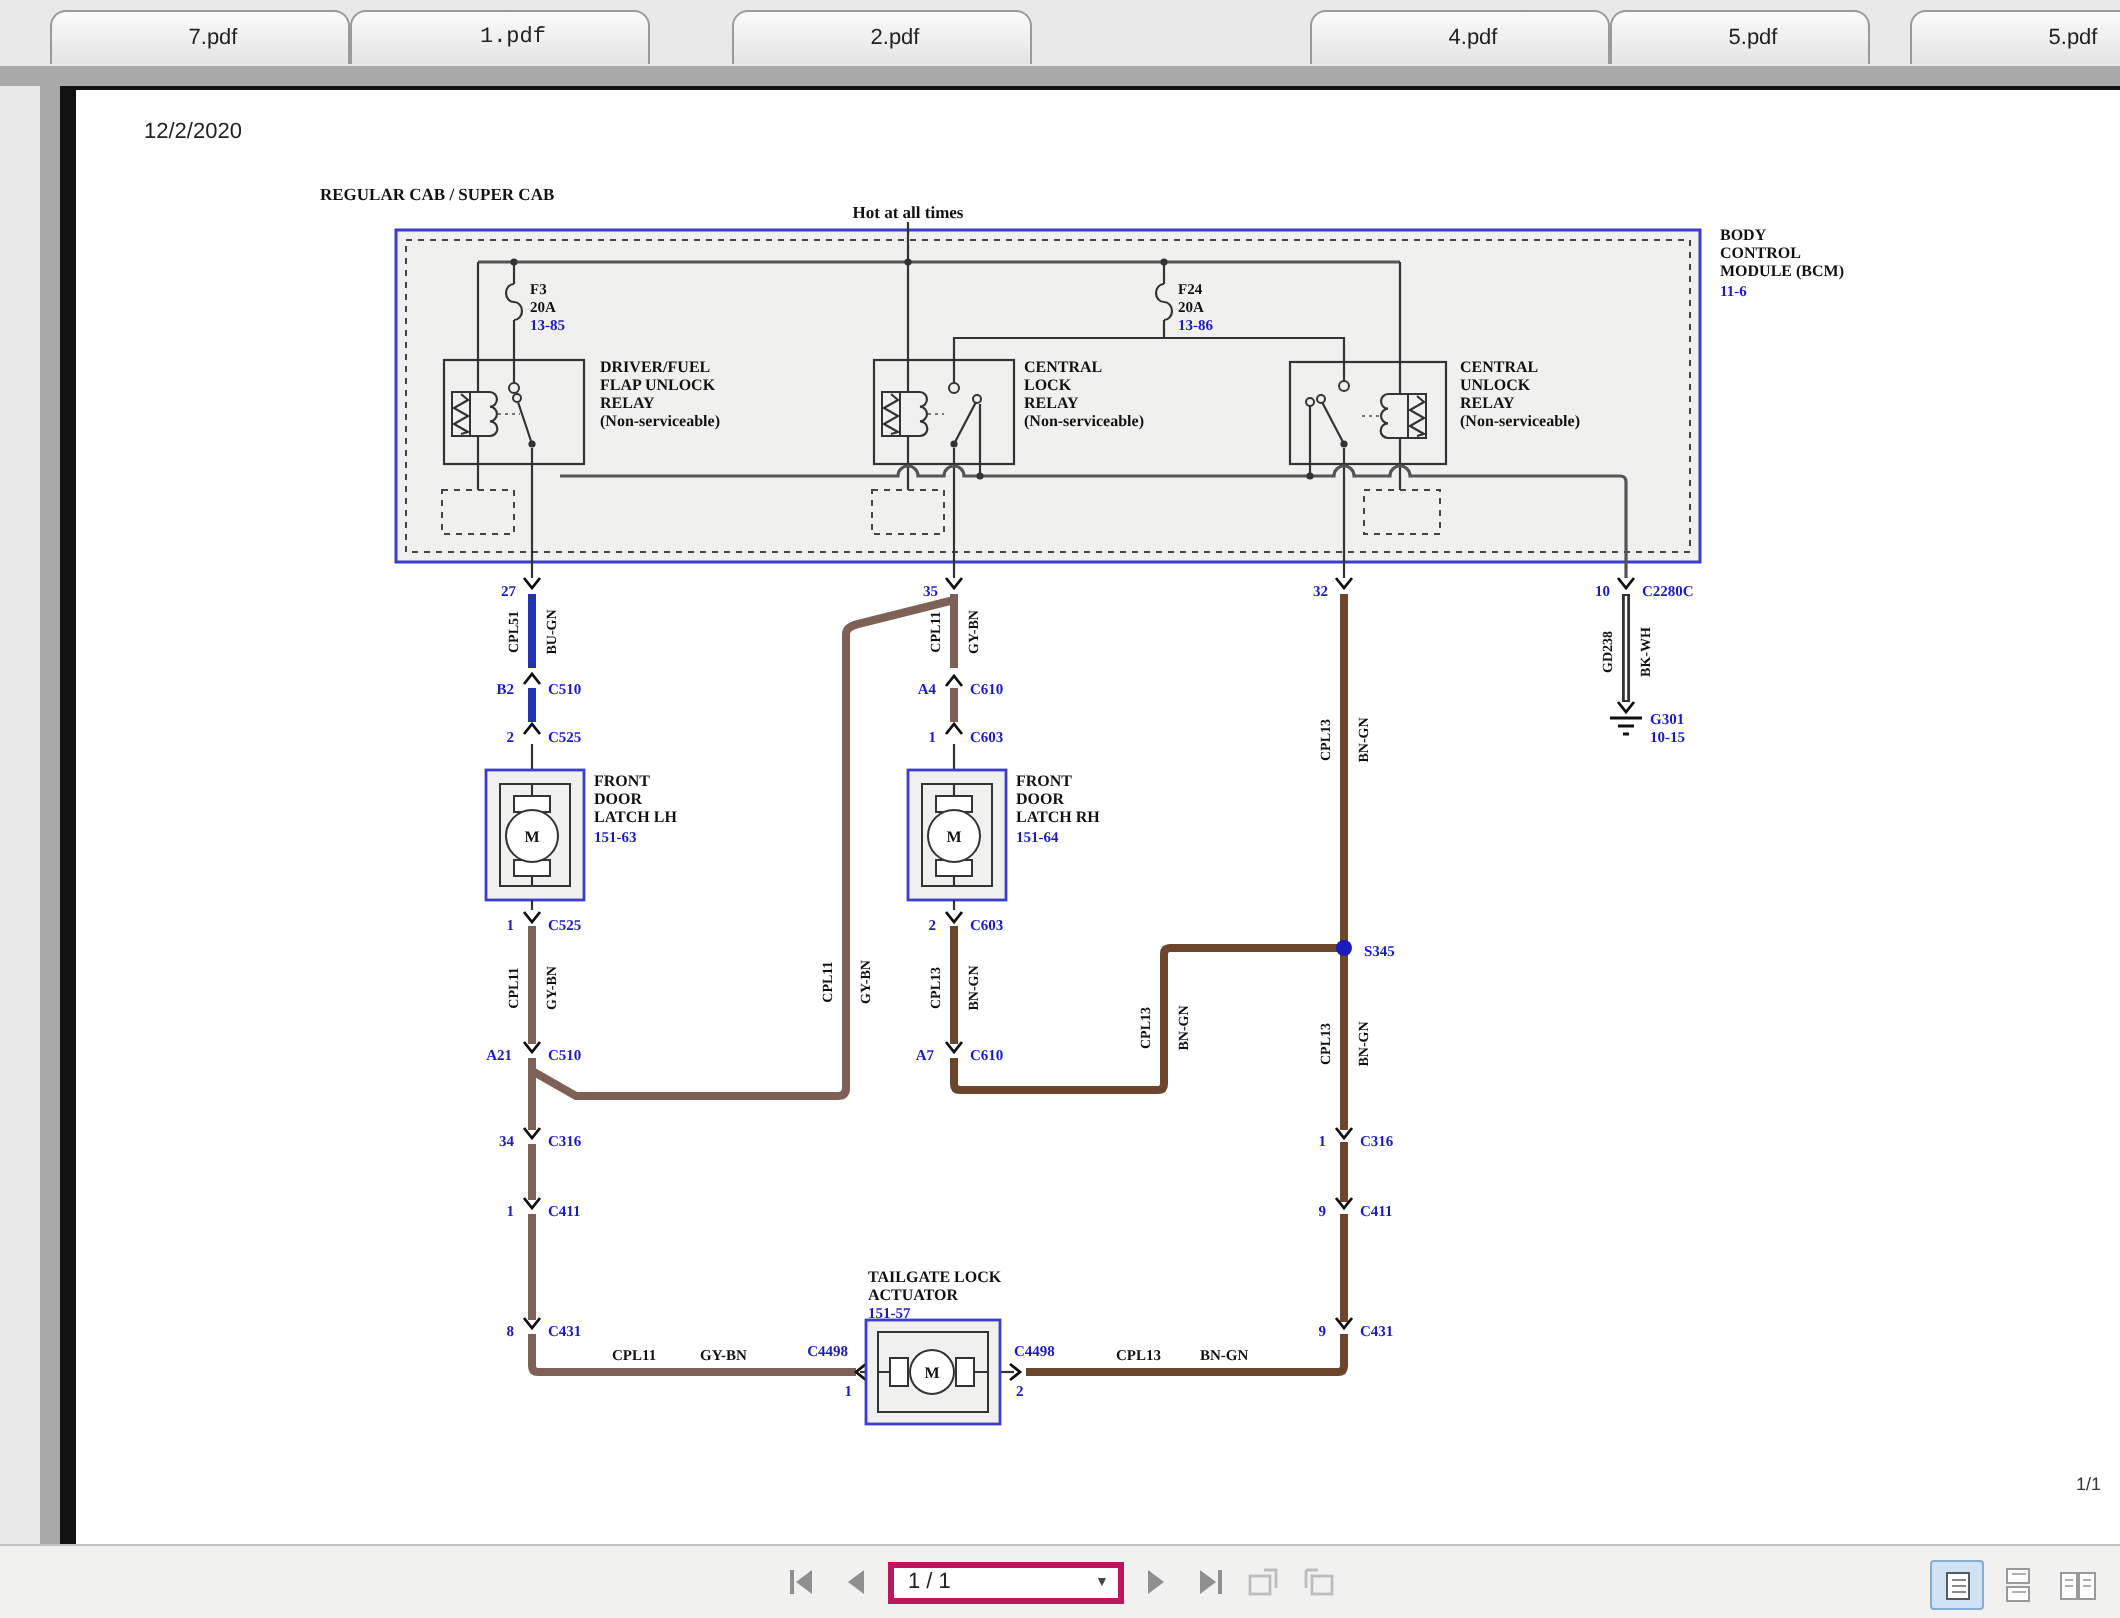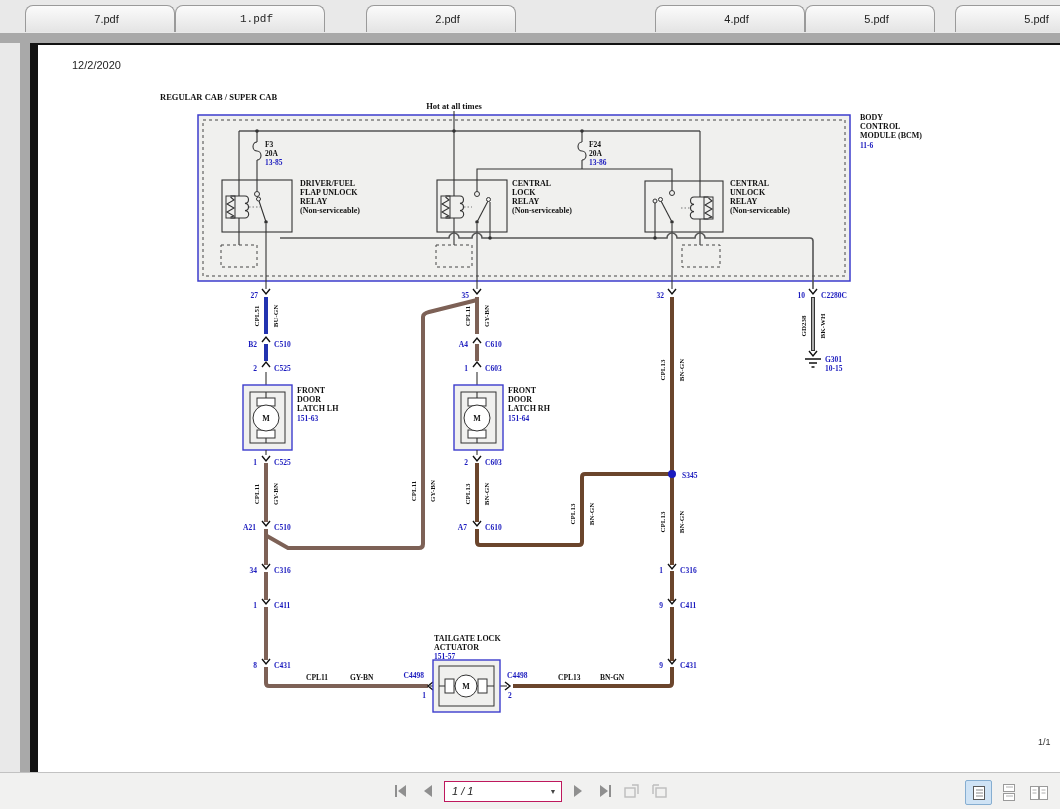--- a/index.html
+++ b/index.html
@@ -28,22 +28,22 @@
   .ln{stroke:#333;stroke-width:1.1;fill:none;}
   .bus{stroke:#555;stroke-width:1.6;fill:none;}
   .wire{stroke-width:4;fill:none;}
   .ar{stroke:#111;stroke-width:1.4;fill:none;}
   .dash{stroke:#444;stroke-width:1;fill:none;stroke-dasharray:3,3;}
   .dot{fill:#333;}
   
   .toolbar{position:absolute;left:0;bottom:0;width:100%;height:37px;background:#f1f1f0;border-top:1px solid #c2c2c2;
            box-sizing:border-box;display:flex;align-items:center;justify-content:center;gap:5px;}
   .tbtn{width:22px;height:22px;display:flex;align-items:center;justify-content:center;border-radius:3px;}
-  .pagebox{width:118px;height:21px;background:#fff;border:1px solid #be185d;box-sizing:border-box;
-           display:flex;align-items:center;font-size:11px;color:#222;padding-left:7px;position:relative;font-style:italic;}
+  .pagebox{width:118px;height:21px;background:#fff;border:3px solid #be185d;box-sizing:border-box;
+           display:flex;align-items:center;font-size:11px;color:#222;padding-left:7px;position:relative;}
   .caret{position:absolute;right:0;top:0;width:16px;height:100%;display:flex;align-items:center;justify-content:center;
          font-size:7px;color:#444;}
   .toolbar-right{position:absolute;right:8px;top:7px;display:flex;gap:3px;}
   .viewbtn{width:25px;height:23px;display:flex;align-items:center;justify-content:center;border:1px solid transparent;border-radius:2px;}
   .viewbtn.active{background:#cfe3f5;border:1px solid #86aed1;}
 </style>
 </head>
 <body>
 
 <div class="window">

